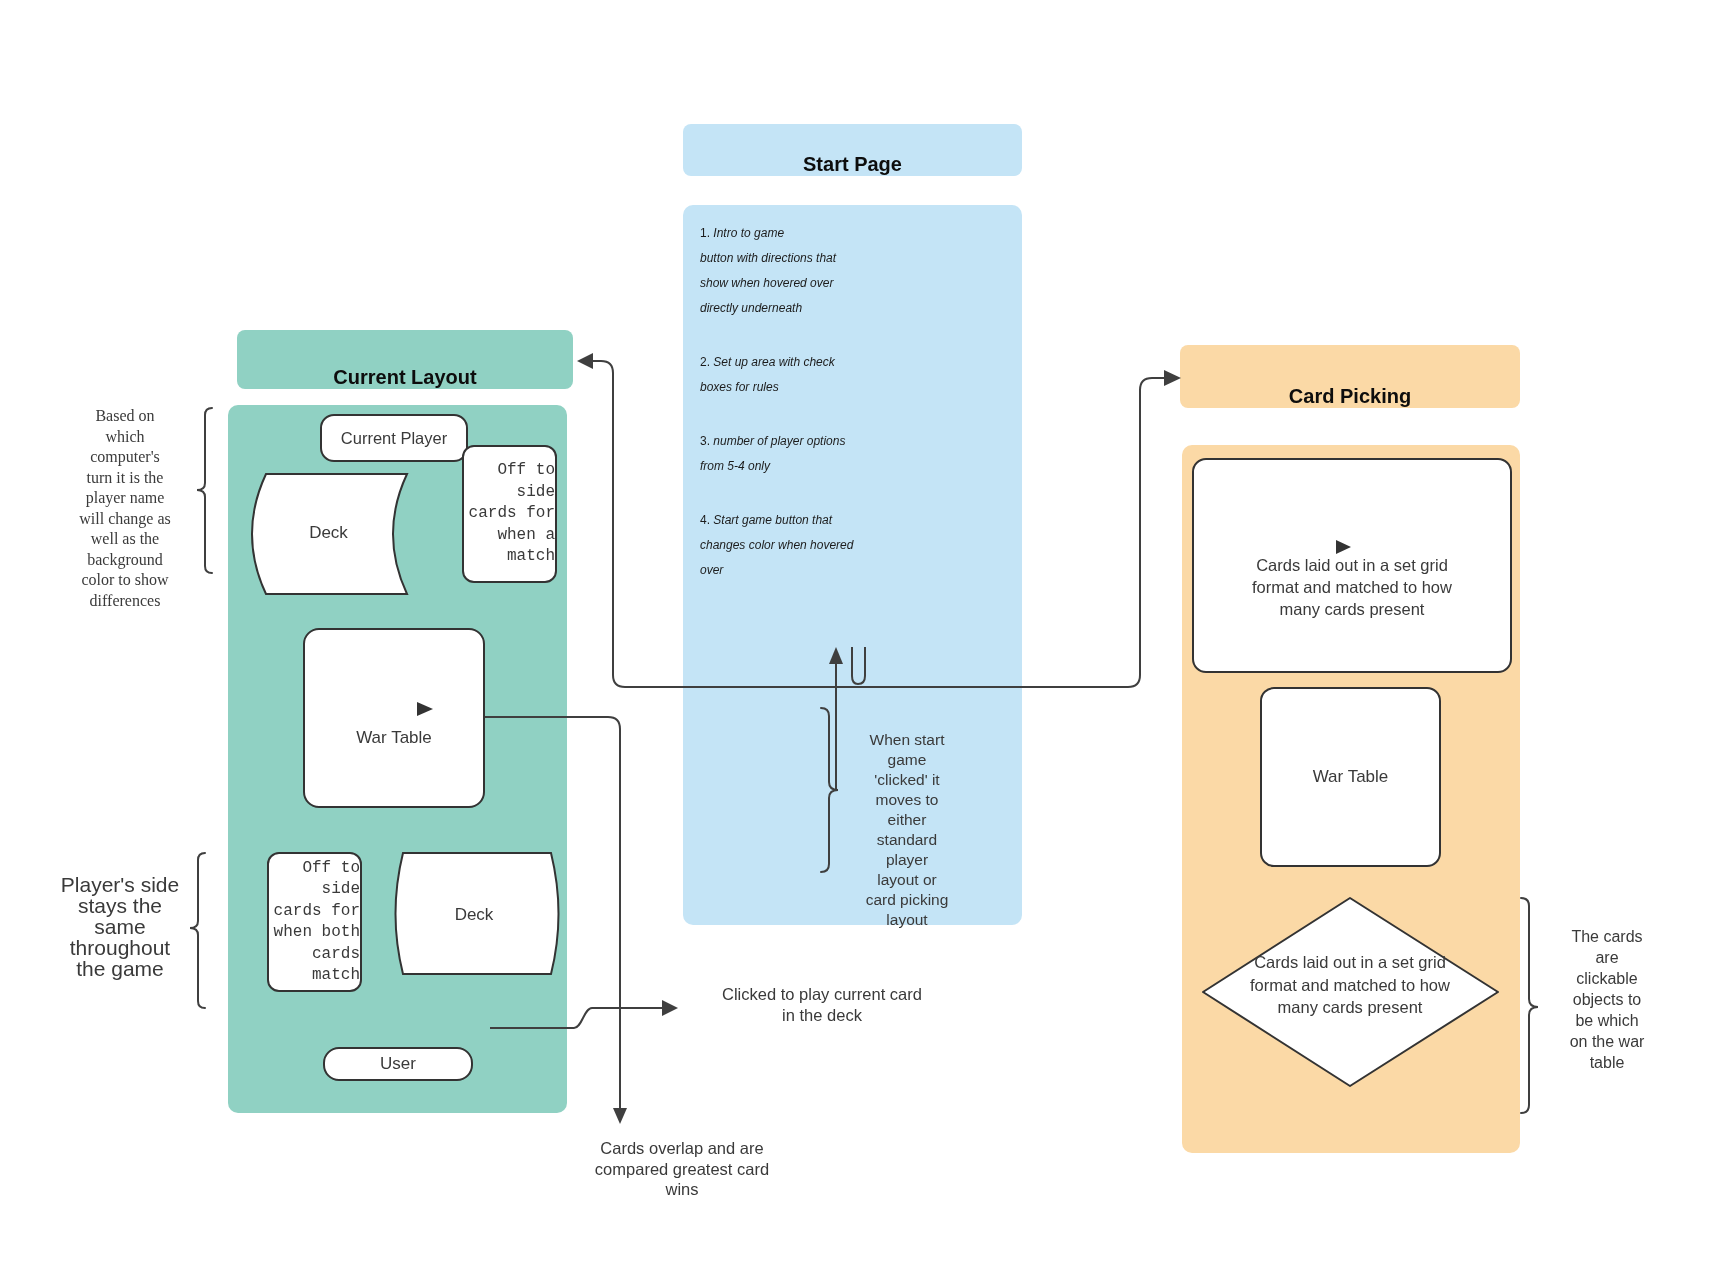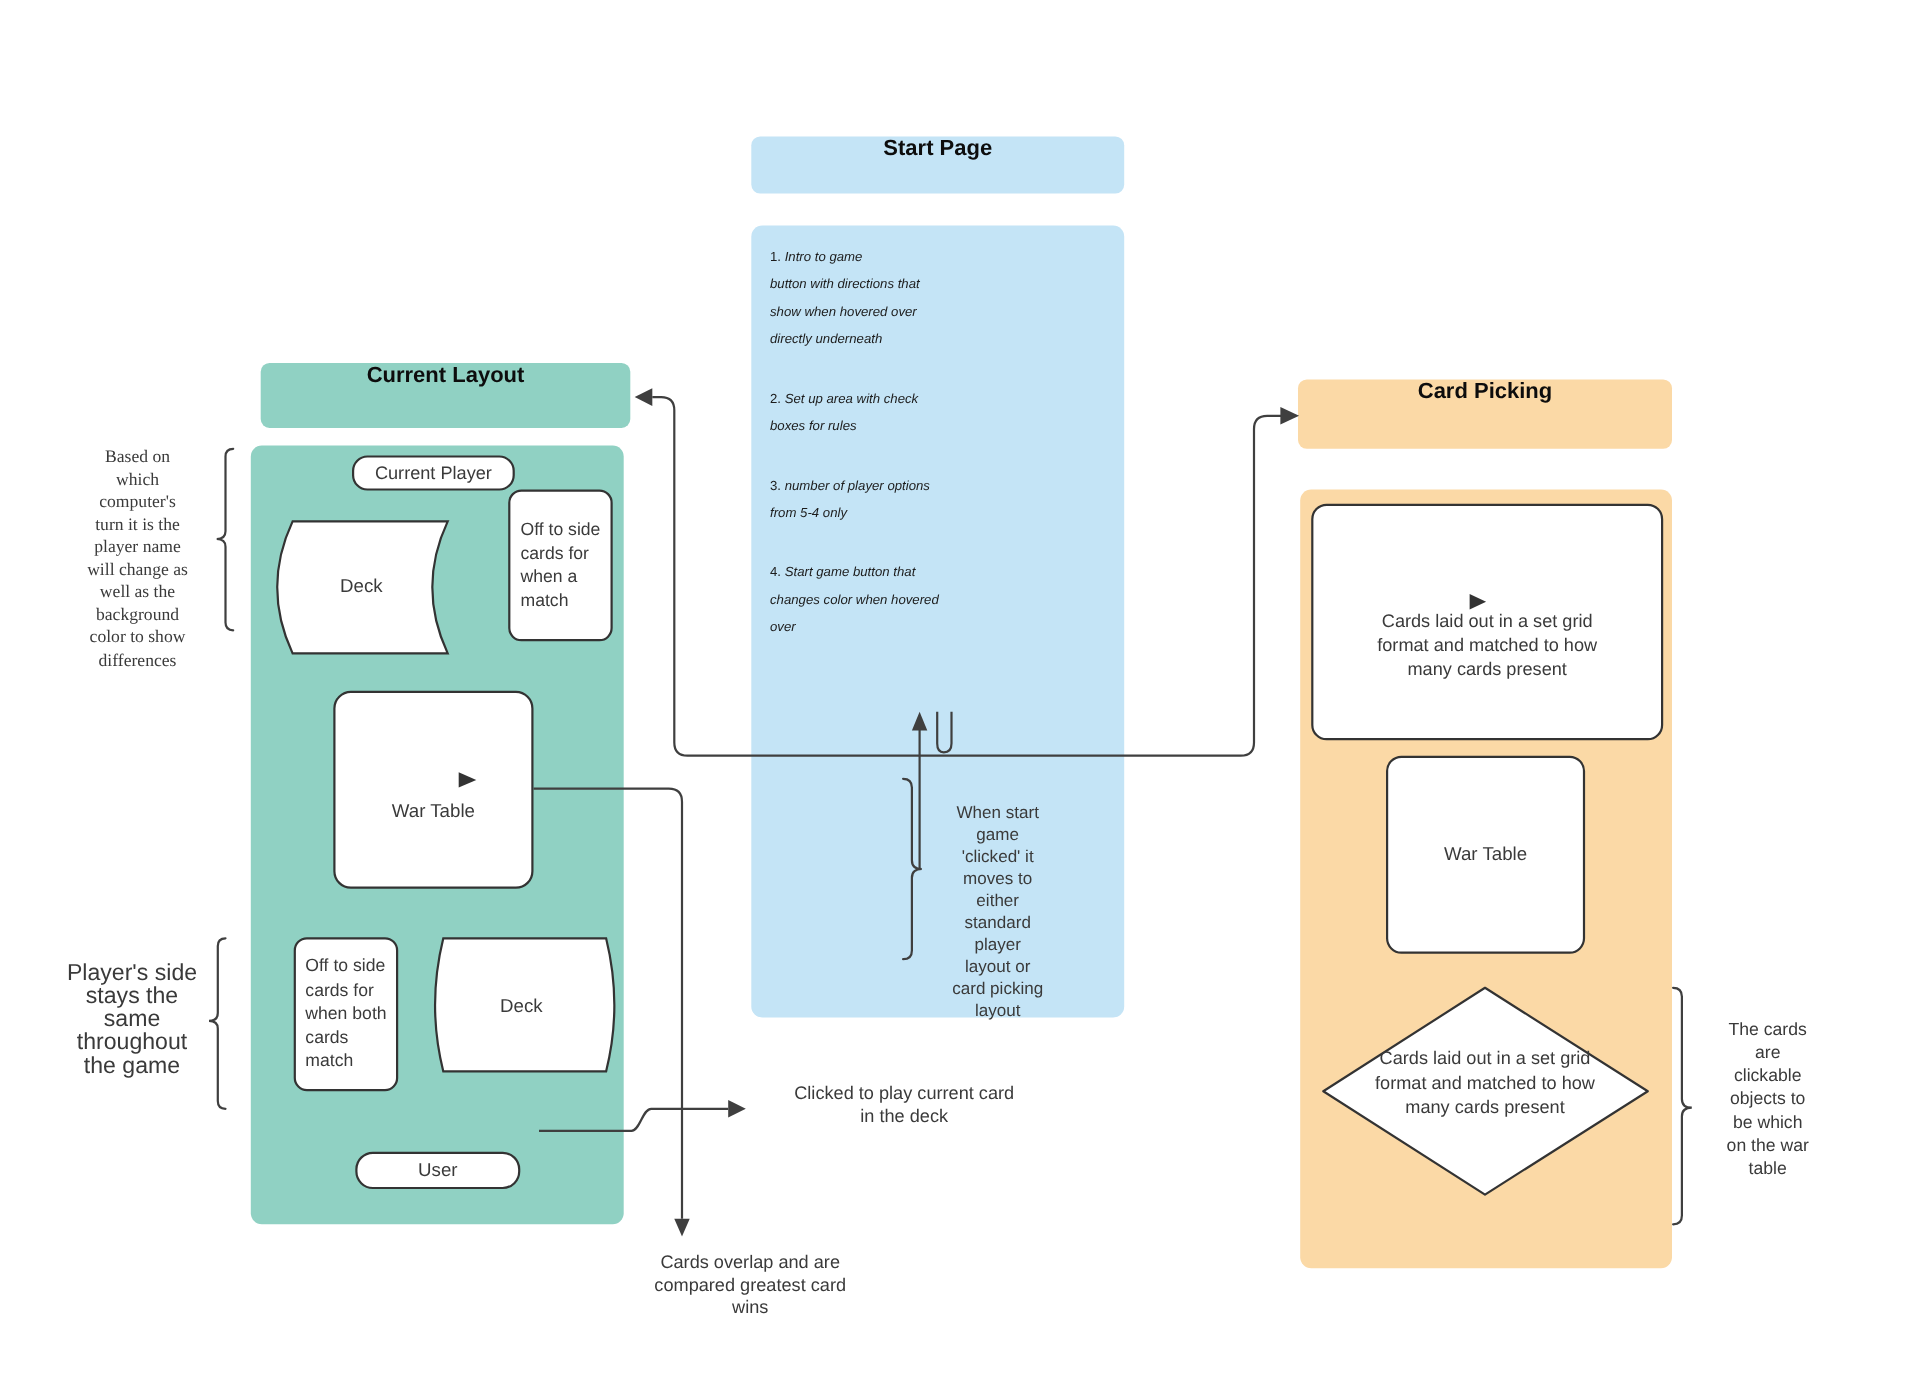--- a/index.html
+++ b/index.html
@@ -1,40 +1,40 @@
 <!DOCTYPE html>
 <html><head>
 <meta charset="utf-8">
 <style>
   html,body{margin:0;padding:0;background:#ffffff;}
   body{width:1734px;height:1266px;position:relative;font-family:"Liberation Sans",sans-serif;color:#3a3a3a;}
   .abs{position:absolute;}
-  .section-title{display:flex;align-items:flex-start;justify-content:center;font-weight:bold;
+  .section-title{display:flex;align-items:flex-end;justify-content:center;font-weight:bold;
     font-size:20px;color:#0d0d0d;border-radius:8px;z-index:1;}
   .section-body{border-radius:10px;z-index:1;}
   .node{background:#ffffff;border:2px solid #333333;display:flex;align-items:center;justify-content:center;
     text-align:center;z-index:2;box-sizing:border-box;color:#3a3a3a;}
-  .note{white-space:pre-line;text-align:left;z-index:6;color:#3a3a3a;}
+  .note{white-space:pre-line;text-align:right;z-index:6;color:#3a3a3a;font-family:Liberation Mono, monospace;}
   .lbl{white-space:pre-line;text-align:center;z-index:6;color:#3a3a3a;position:absolute;}
   svg.overlay{position:absolute;left:0;top:0;z-index:5;pointer-events:none;}
   .blue-list{z-index:6;font-size:12px;line-height:25px;color:#1c1c1c;}
   .blue-list .item{margin:0 0 29px 0;}
   .blue-list .txt{font-style:italic;white-space:pre-line;}
   .blue-list .num{font-style:normal;}
 </style>
 </head>
 <body>
 
 <div class="abs section-title" style="left:237px;top:330px;width:336px;height:59px;background:#90d1c3;">
   <span>Current Layout</span>
 </div>
 
 <div class="abs section-body" style="left:228px;top:405px;width:339px;height:708px;background:#90d1c3;"></div>
 
-<div class="abs node" style="left:320px;top:414px;width:148px;height:32px;border-radius:14px;font-size:16.5px;">
+<div class="abs node" style="left:320px;top:414px;width:148px;height:48px;border-radius:14px;font-size:16.5px;">
   <span>Current Player</span>
 </div>
 
 <div class="lbl" style="left:250px;top:523px;width:157px;font-size:17px;">Deck</div>
 
 <div class="abs node" style="left:462px;top:445px;width:95px;height:138px;border-radius:12px;font-size:16px;line-height:21.5px;">
   <span class="note">Off to side
 cards for
 when a
 match</span>

